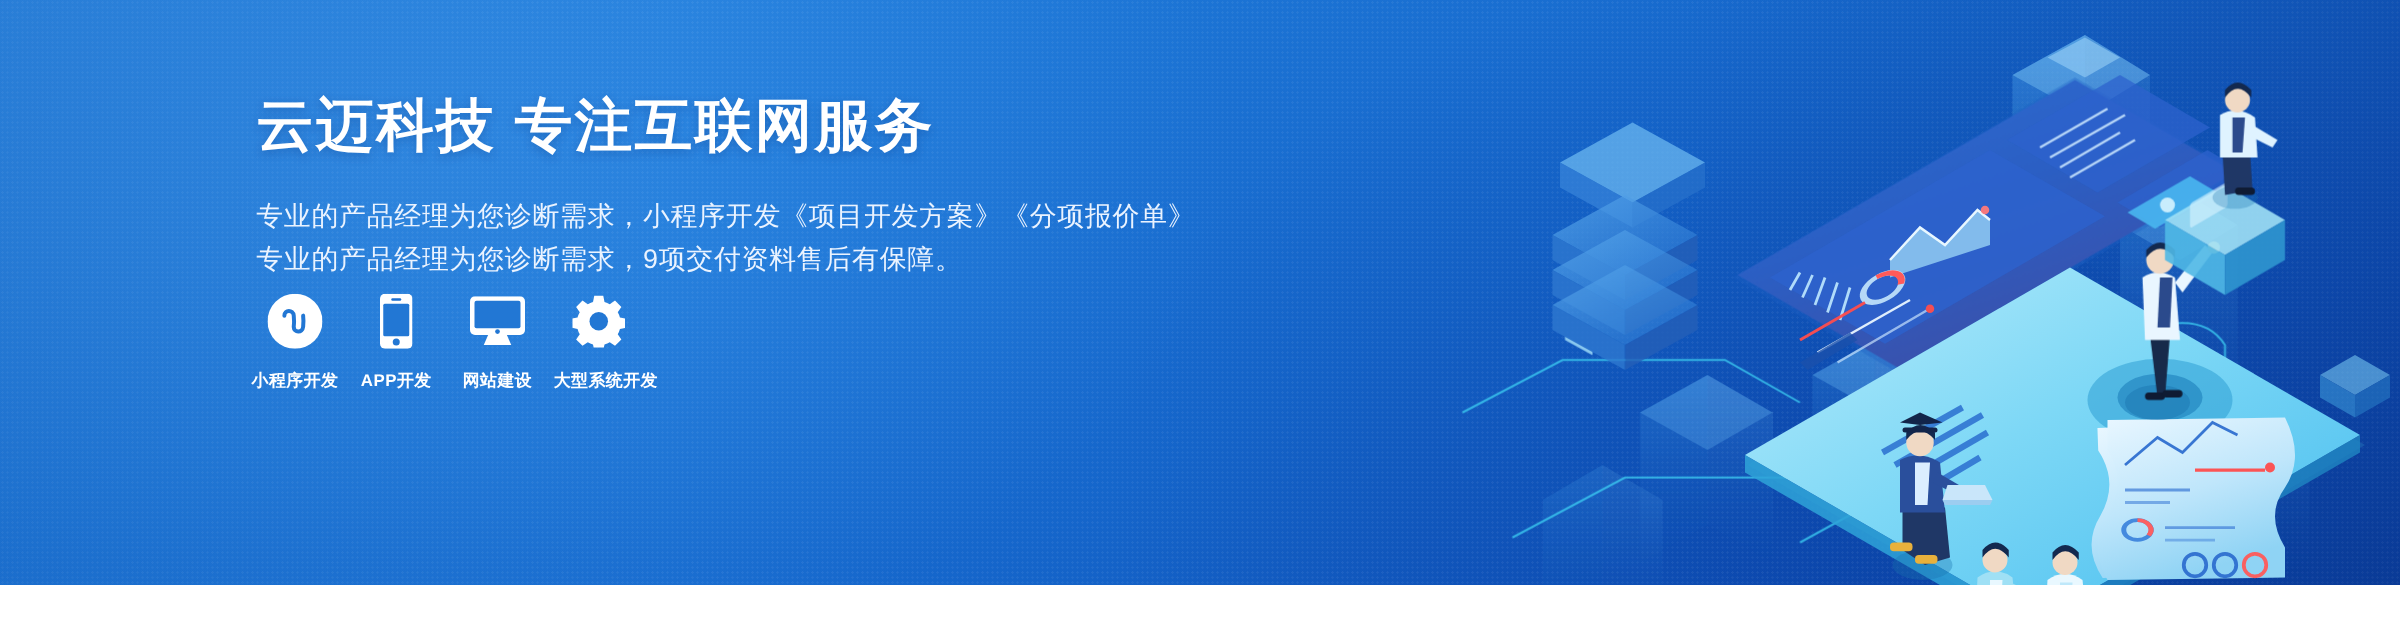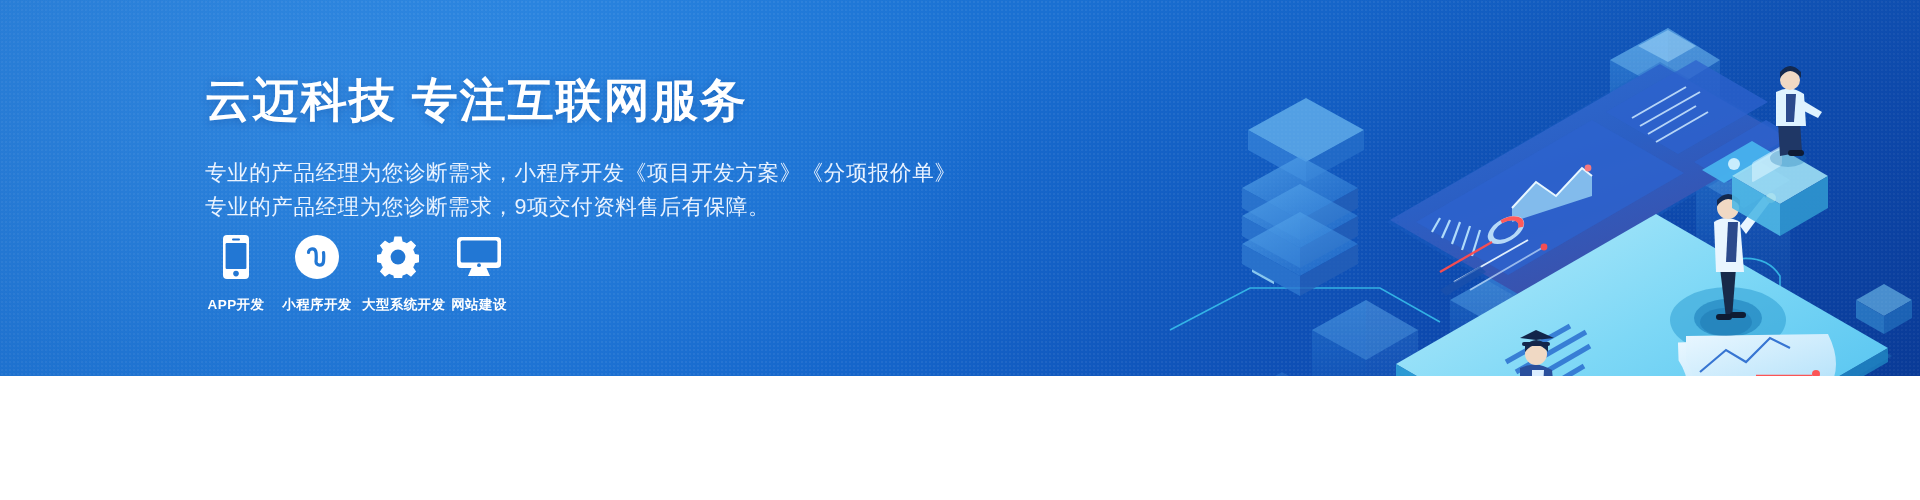--- a/index.html
+++ b/index.html
@@ -4,21 +4,21 @@
 <title>Banner</title>
 <style>
   * { margin:0; padding:0; box-sizing:border-box; }
   html, body {
     width:1920px; height:500px;
     overflow:hidden;
     font-family:"Liberation Sans", "DejaVu Sans", sans-serif;
   }
   #banner {
     position:relative;
-    width:1920px; height:376px;
+    width:1920px; height:468px;
     background:
       radial-gradient(ellipse 1100px 700px at 16% 26%, rgba(60,150,235,0.55) 0%, rgba(60,150,235,0) 62%),
       radial-gradient(ellipse 900px 620px at 78% 82%, rgba(8,60,160,0.45) 0%, rgba(8,60,160,0) 68%),
       linear-gradient(152deg, #2a86e0 0%, #1d76d6 30%, #1566cb 58%, #0f51b8 82%, #0b409f 100%);
     overflow:hidden;
   }
   
   #dots {
     position:absolute; inset:0;
     background-image:radial-gradient(rgba(255,255,255,0.055) 1px, transparent 1px);
@@ -353,63 +353,63 @@
     <div id="sublines">
       <div class="sub">专业的产品经理为您诊断需求，小程序开发《项目开发方案》《分项报价单》</div>
       <div class="sub">专业的产品经理为您诊断需求，9项交付资料售后有保障。</div>
     </div>
   </div>
 
   <div id="services">
 
     <div class="svc">
       <div class="svc-ico">
+        <svg width="44" height="44" viewBox="0 0 44 44">
+          <circle cx="22" cy="22" r="22" fill="#ffffff"></circle>
+          <path d="M14.5 17.5 C 14.5 12.8 21.5 12.4 22 17.5 C 22.5 22.6 22 26.5 22 26.5
+                   C 22 31.2 29 31.6 29.5 26.5 C 30 21.4 29.5 17.5 29.5 17.5" transform="translate(-1,0)" fill="none" stroke="#2277d4" stroke-width="3.2" stroke-linecap="round"></path>
+        </svg>
+      </div>
+      <div class="svc-label">小程序开发</div>
+    </div>
+
+    <div class="svc">
+      <div class="svc-ico">
         <svg width="26" height="44" viewBox="0 0 26 44">
           <rect x="0" y="0" width="26" height="44" rx="4" fill="#ffffff"></rect>
           <rect x="9" y="3.5" width="8" height="2" rx="1" fill="#1d6fd0"></rect>
           <rect x="2.6" y="8" width="20.8" height="26" rx="1.2" fill="#2277d4"></rect>
           <circle cx="13" cy="38.6" r="2.8" fill="#2277d4"></circle>
         </svg>
       </div>
       <div class="svc-label">APP开发</div>
     </div>
 
+
     <div class="svc">
       <div class="svc-ico">
-        <svg width="44" height="44" viewBox="0 0 44 44">
-          <circle cx="22" cy="22" r="22" fill="#ffffff"></circle>
-          <path d="M14.5 17.5 C 14.5 12.8 21.5 12.4 22 17.5 C 22.5 22.6 22 26.5 22 26.5
-                   C 22 31.2 29 31.6 29.5 26.5 C 30 21.4 29.5 17.5 29.5 17.5" transform="translate(-1,0)" fill="none" stroke="#2277d4" stroke-width="3.2" stroke-linecap="round"></path>
+        <svg width="44" height="40" viewBox="0 0 44 40">
+          <rect x="0" y="0" width="44" height="31" rx="4" fill="#ffffff"></rect>
+          <rect x="3.6" y="3.6" width="36.8" height="22" rx="1.6" fill="#2277d4"></rect>
+          <circle cx="22" cy="28.2" r="1.9" fill="#2277d4"></circle>
+          <path d="M14.5 31 L29.5 31 L33 39 L11 39 Z" fill="#ffffff"></path>
         </svg>
       </div>
-      <div class="svc-label">小程序开发</div>
+      <div class="svc-label">网站建设</div>
     </div>
-
 
     <div class="svc">
       <div class="svc-ico">
         <svg width="42" height="42" viewBox="0 0 42 42">
           <path d="M17.4 0.6 h7.2 l1.0 5.0 a15 15 0 0 1 4.2 1.75 l4.2 -2.9 l5.1 5.1 l-2.9 4.2
                    a15 15 0 0 1 1.75 4.2 l5.0 1.0 v7.2 l-5.0 1.0 a15 15 0 0 1 -1.75 4.2 l2.9 4.2
                    l-5.1 5.1 l-4.2 -2.9 a15 15 0 0 1 -4.2 1.75 l-1.0 5.0 h-7.2 l-1.0 -5.0
                    a15 15 0 0 1 -4.2 -1.75 l-4.2 2.9 l-5.1 -5.1 l2.9 -4.2 a15 15 0 0 1 -1.75 -4.2
                    l-5.0 -1.0 v-7.2 l5.0 -1.0 a15 15 0 0 1 1.75 -4.2 l-2.9 -4.2 l5.1 -5.1
                    l4.2 2.9 a15 15 0 0 1 4.2 -1.75 Z" fill="#ffffff"></path>
           <circle cx="21" cy="21" r="7.4" fill="#2277d4"></circle>
         </svg>
       </div>
       <div class="svc-label">大型系统开发</div>
     </div>
 
-    <div class="svc">
-      <div class="svc-ico">
-        <svg width="44" height="40" viewBox="0 0 44 40">
-          <rect x="0" y="0" width="44" height="31" rx="4" fill="#ffffff"></rect>
-          <rect x="3.6" y="3.6" width="36.8" height="22" rx="1.6" fill="#2277d4"></rect>
-          <circle cx="22" cy="28.2" r="1.9" fill="#2277d4"></circle>
-          <path d="M14.5 31 L29.5 31 L33 39 L11 39 Z" fill="#ffffff"></path>
-        </svg>
-      </div>
-      <div class="svc-label">网站建设</div>
-    </div>
-
   </div>
 </div>
 
 </body></html>

